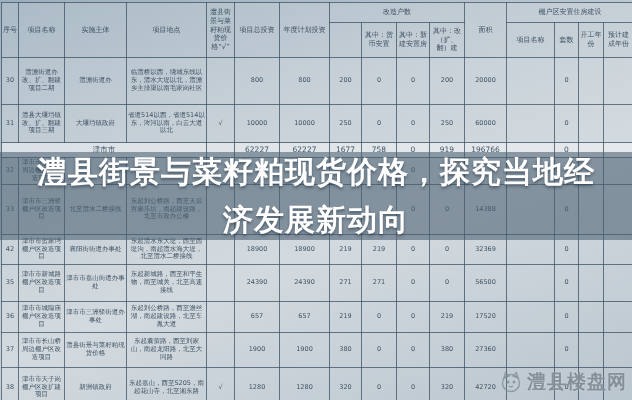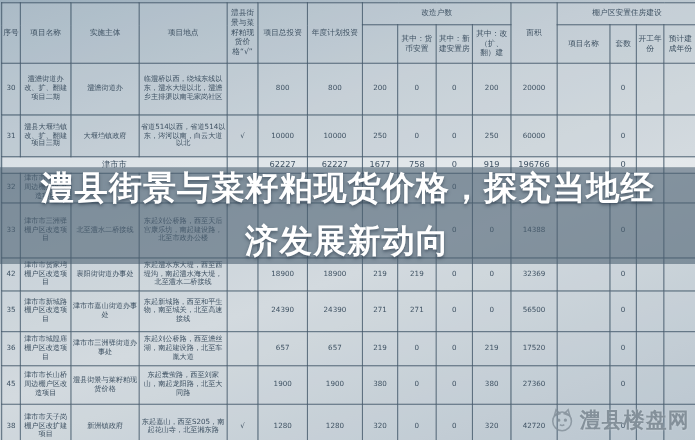--- a/index.html
+++ b/index.html
@@ -222,21 +222,21 @@
           <td>0</td>
           <td>0</td>
           <td>219</td>
           <td>17520</td>
           <td></td>
           <td>0</td>
           <td></td>
           <td></td>
         </tr>
         <tr style="height: 35px;">
-          <td>45</td>
+          <td>37</td>
           <td>津市市长山桥周边棚户区改造项目</td>
           <td>澧县街景与菜籽粕现货价格</td>
           <td>东起囊萤路，西至刘家山，南起龙阳路，北至大同路</td>
           <td></td>
           <td>1900</td>
           <td>1900</td>
           <td>380</td>
           <td>0</td>
           <td>0</td>
           <td>380</td>

